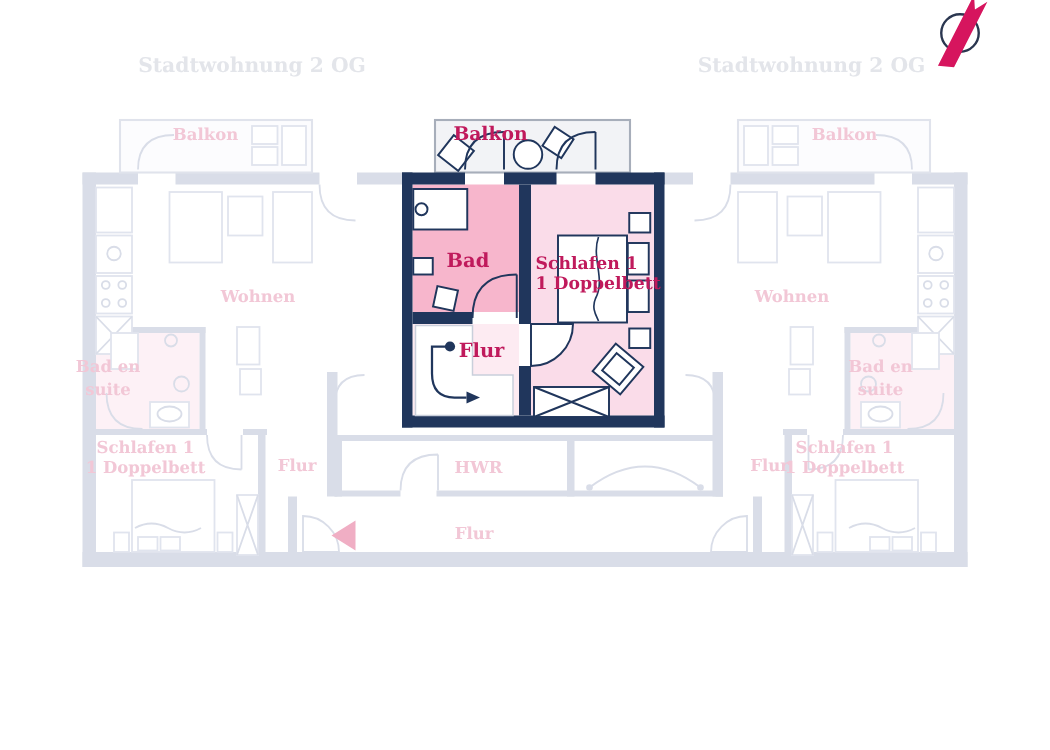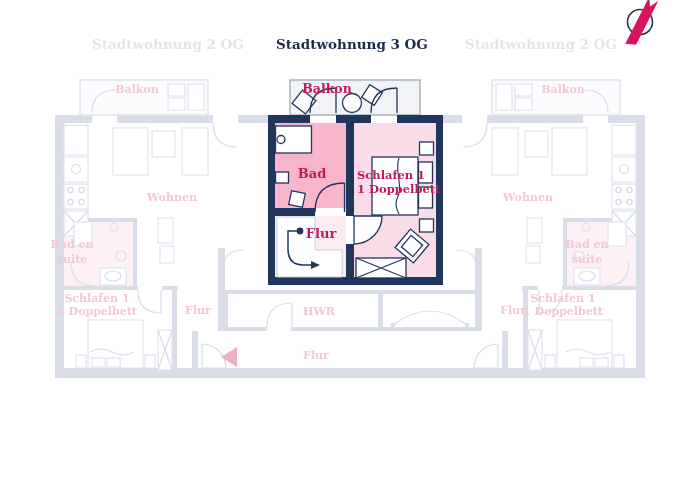--- a/index.html
+++ b/index.html
@@ -44,21 +44,20 @@
   .entry-arrow{fill:var(--entrance-arrow-pink);}
   .logo-ring{fill:none;stroke:#2b3750;stroke-width:1.6;}
   .logo-ribbon{fill:var(--logo-pink);}
 </style>
 </head>
 <body>
 
 <div class="stage">
 
   <div class="tab" style="left:168px">Stadtwohnung 2 OG</div>
-  <div class="tab active" style="left:352px">Stadtwohnung 3 OG</div>
   <div class="tab" style="left:541px">Stadtwohnung 2 OG</div>
 
   <svg class="logo" width="72" height="60" viewBox="0 0 72 60">
     <circle class="logo-ring" cx="35" cy="22" r="12.5"></circle>
     <g transform="translate(37,22) rotate(27)">
       <path class="logo-ribbon" d="M-5,-26 L0,-17.5 L5,-26 L5,23 L-5,27 Z"></path>
     </g>
   </svg>
 
   <svg class="plan-svg" width="700" height="500" viewBox="0 0 700 500">

